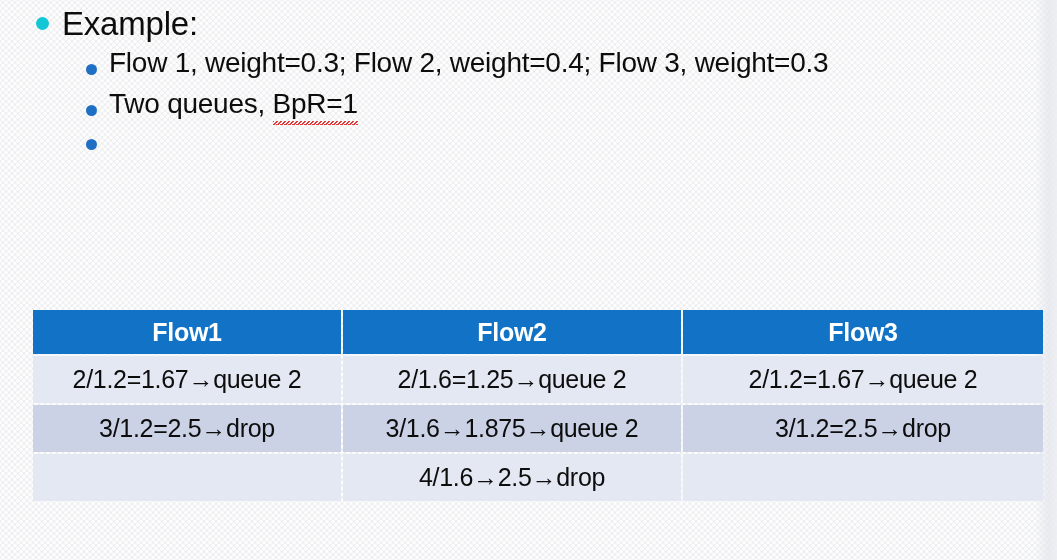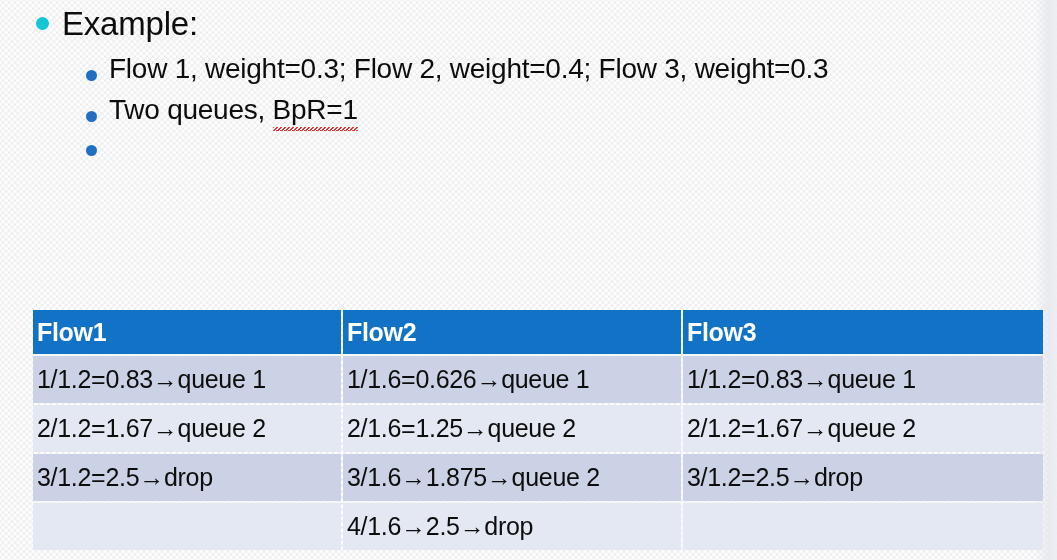--- a/index.html
+++ b/index.html
@@ -60,21 +60,20 @@
   }
 
   .bullet-row {
     display: flex;
     align-items: flex-start;
     position: relative;
   }
 
   .bullet-l1 {
     padding-left: 36px;
-    margin-bottom: 6px;
     text-align: center;
   }
   .bullet-l2 {
     padding-left: 86px;
     margin-bottom: 3px;
     align-items: center;
   }
 
   .dot {
     flex: 0 0 auto;
@@ -143,21 +142,21 @@
   }
   table.flowtable {
     border-collapse: separate;
     border-spacing: 2px;
     width: 100%;
     table-layout: fixed;
   }
   table.flowtable th,
   table.flowtable td {
     padding: 0 4px;
-    text-align: left;
+    text-align: center;
     vertical-align: middle;
     font-size: 25px;
     letter-spacing: -0.3px;
     color: #0d0d0d;
     overflow: hidden;
     white-space: nowrap;
   }
   table.flowtable th {
     background: #1273C6;
     color: #ffffff;
@@ -213,25 +212,20 @@
           <col class="col3">
       </colgroup>
       <thead>
         <tr>
           <th>Flow1</th>
           <th>Flow2</th>
           <th>Flow3</th>
         </tr>
       </thead>
       <tbody>
-        <tr class="band-a">
-          <td>1/1.2=0.83→queue 1</td>
-          <td>1/1.6=0.626→queue 1</td>
-          <td>1/1.2=0.83→queue 1</td>
-        </tr>
         <tr class="band-b">
           <td>2/1.2=1.67→queue 2</td>
           <td>2/1.6=1.25→queue 2</td>
           <td>2/1.2=1.67→queue 2</td>
         </tr>
         <tr class="band-a">
           <td>3/1.2=2.5→drop</td>
           <td>3/1.6→1.875→queue 2</td>
           <td>3/1.2=2.5→drop</td>
         </tr>

